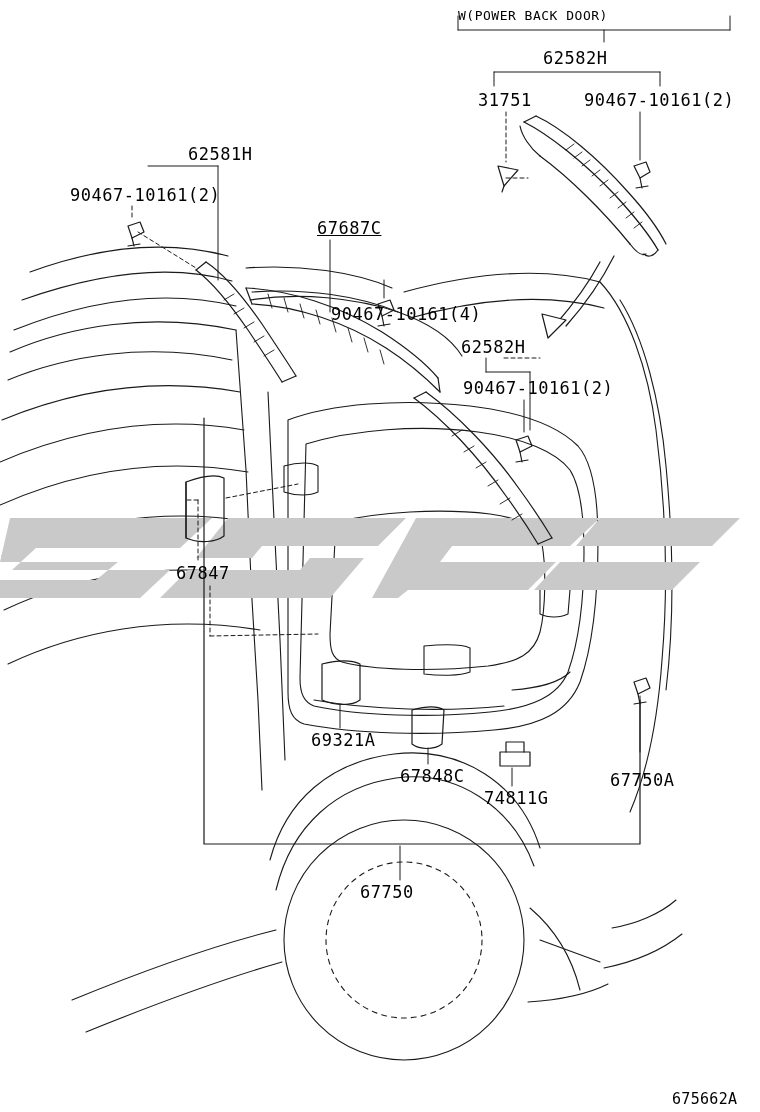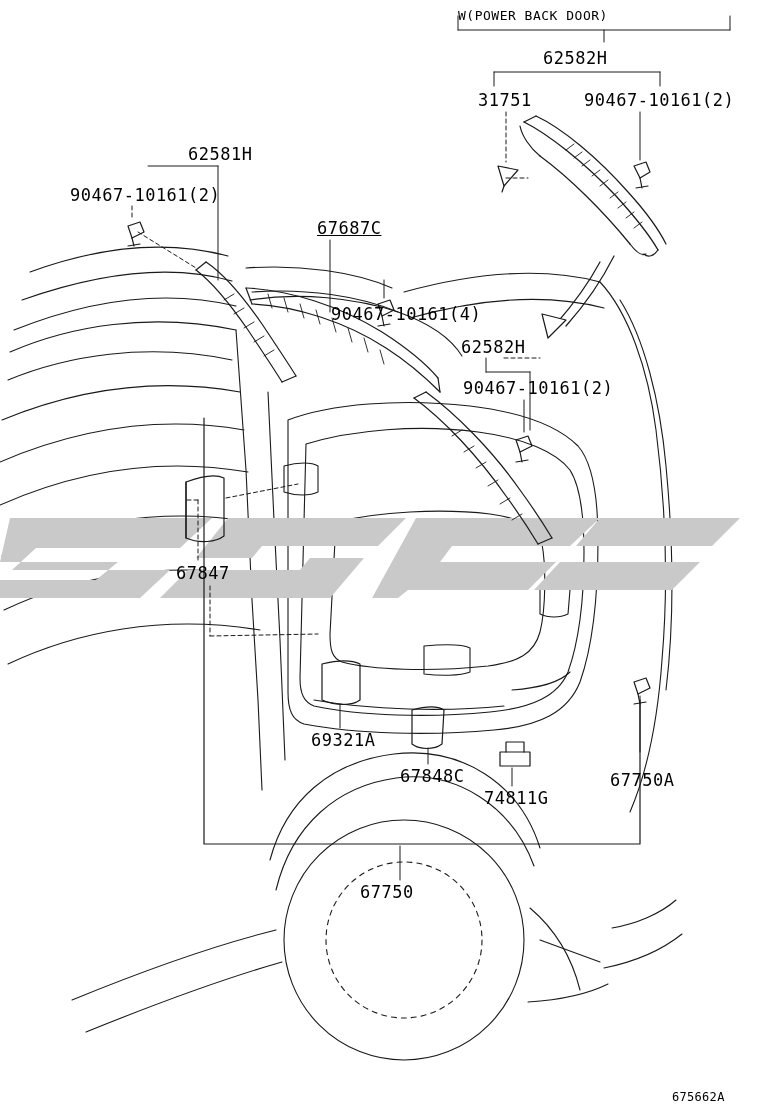--- a/index.html
+++ b/index.html
@@ -31,21 +31,21 @@
     font-family: "DejaVu Sans Mono", monospace;
     font-size: 15px;
     letter-spacing: 0.5px;
     color: #000000;
     white-space: nowrap;
   }
   .lbl.small {
     font-size: 13px;
   }
   .lbl.tiny {
-    font-size: 12px;
+    font-size: 15px;
     letter-spacing: 0.3px;
   }
   .lbl.code {
     font-size: 17px;
   }
   .watermark {
     position: absolute;
     left: 0;
     top: 470px;
     width: 760px;

